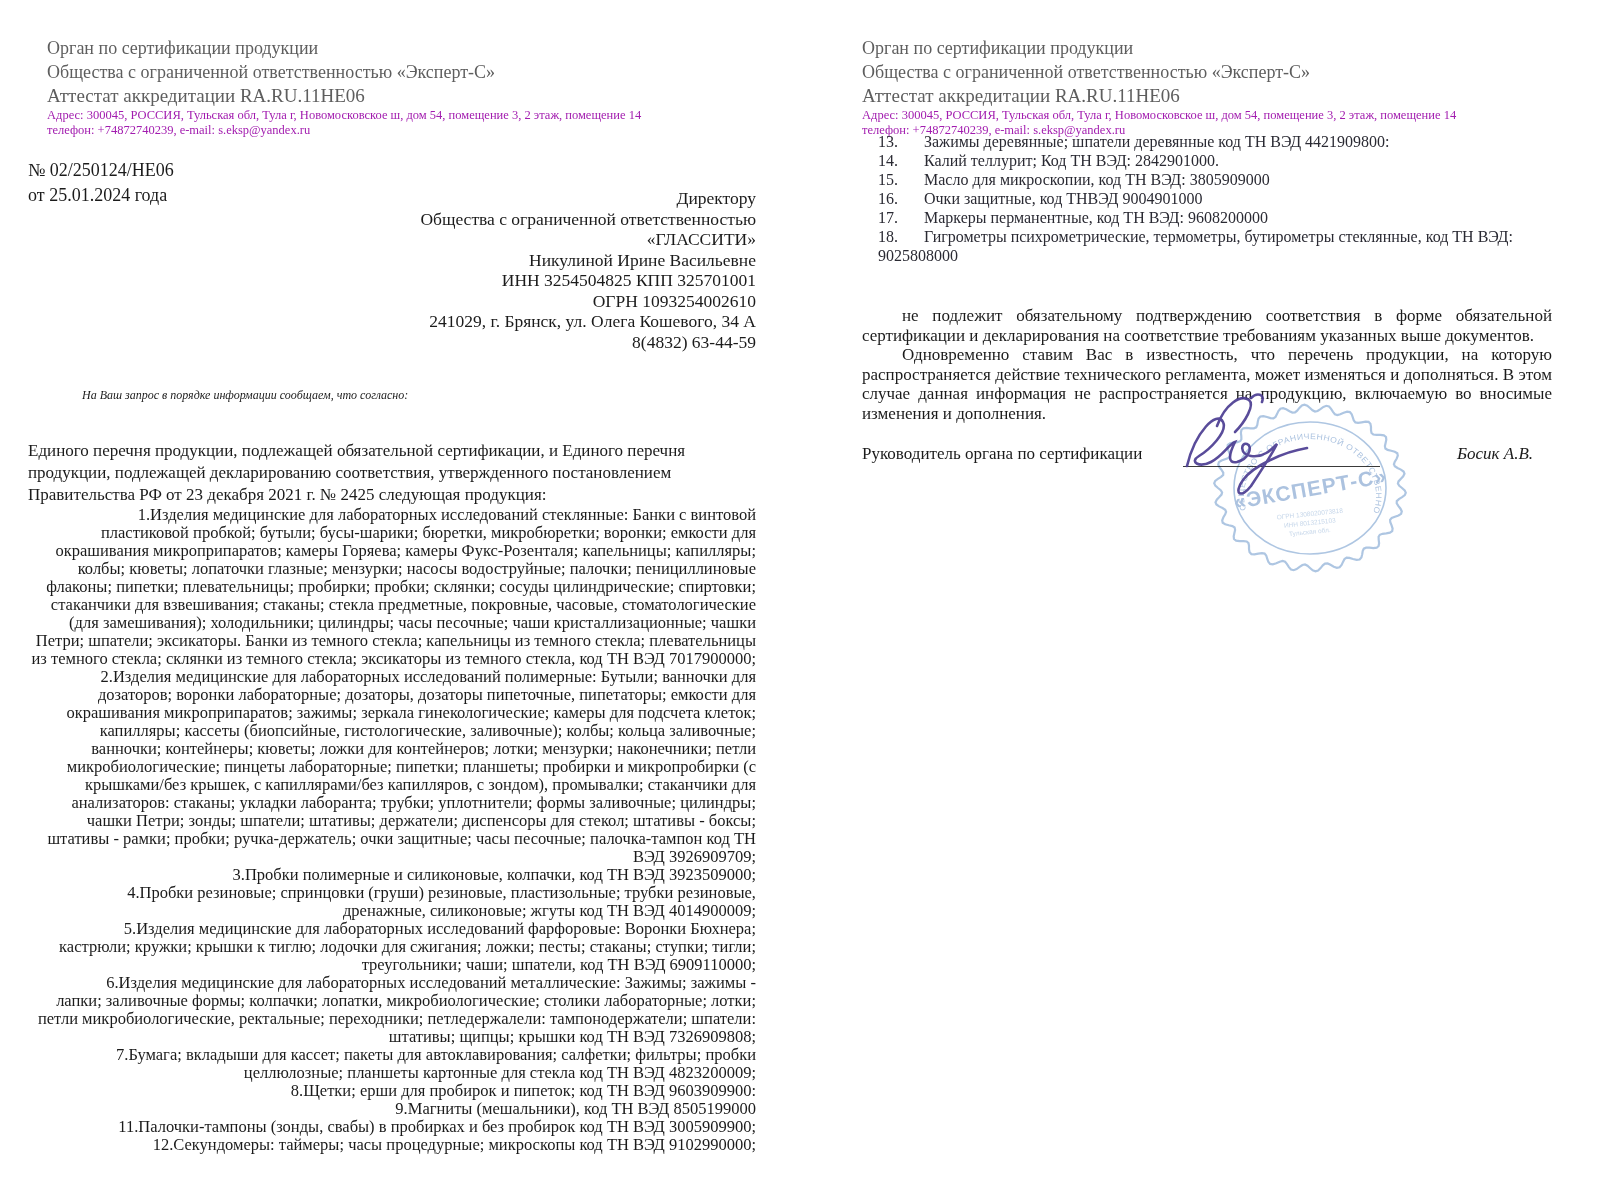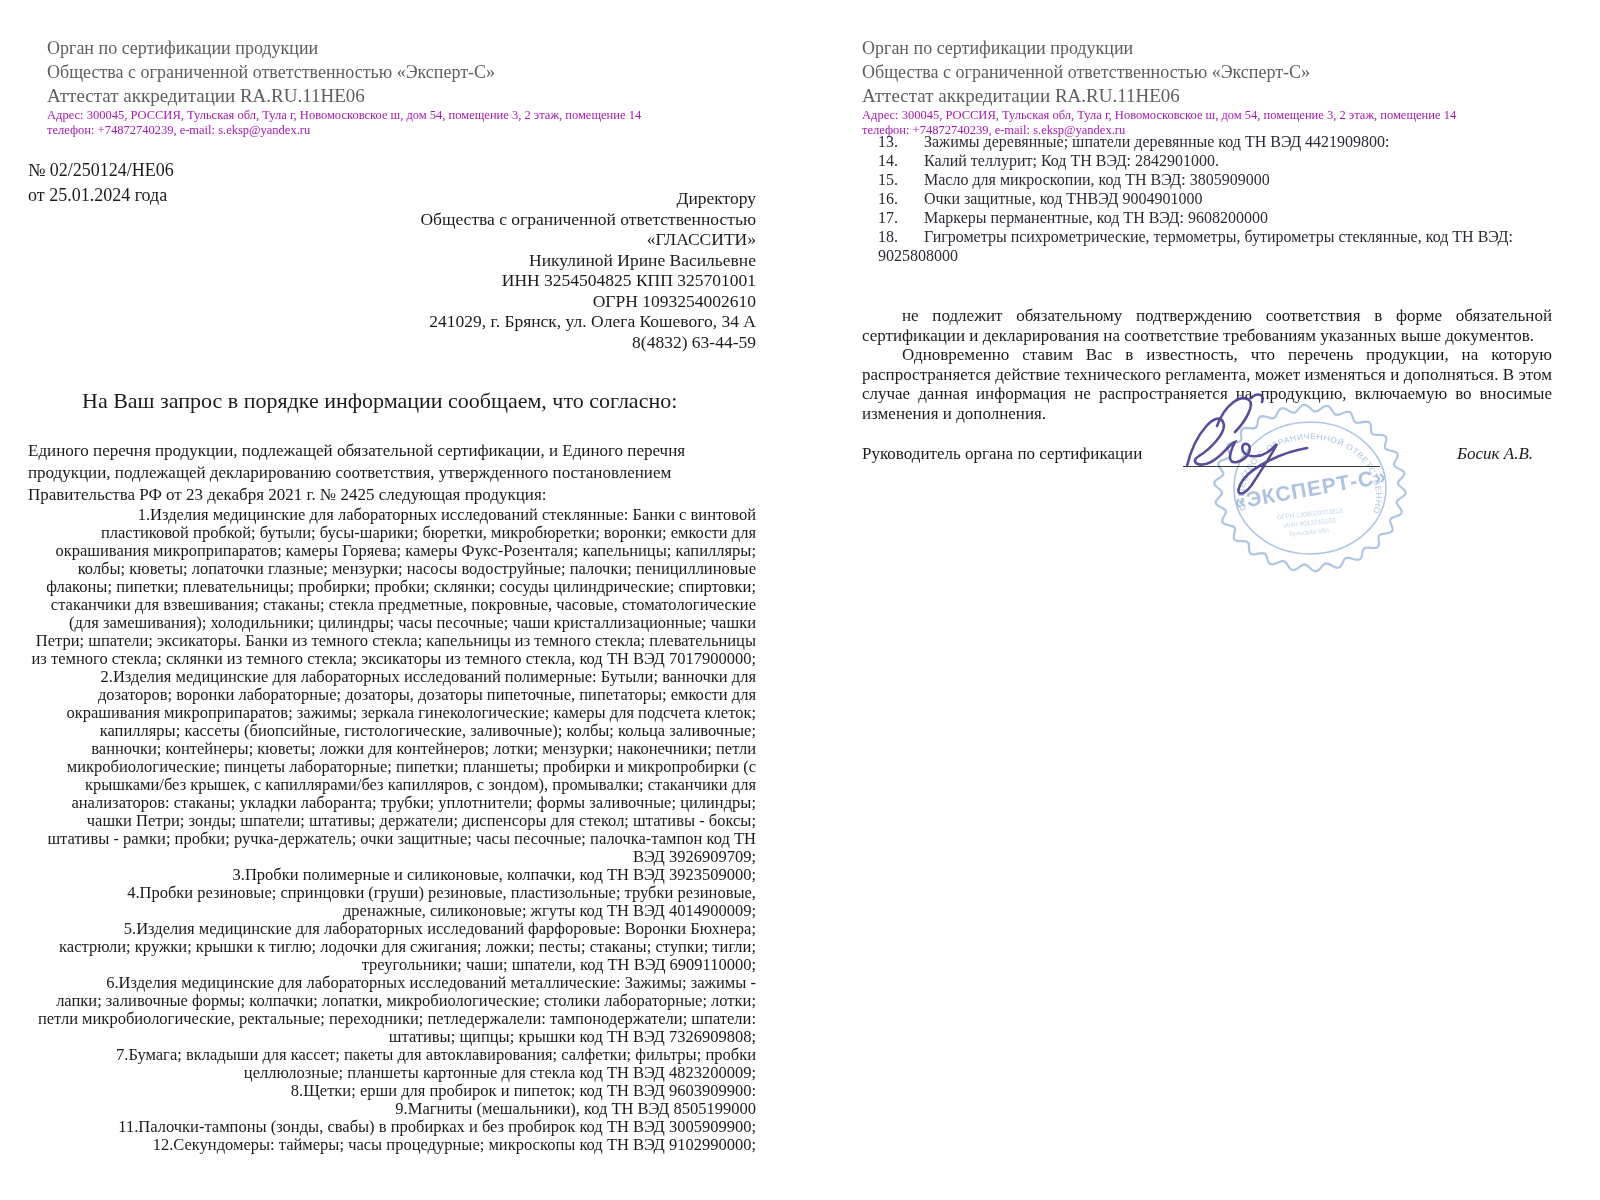--- a/index.html
+++ b/index.html
@@ -7,21 +7,21 @@
        font-family:"Liberation Serif",serif;color:#1b1b1b;}
   .abs{position:absolute;}
   
   .lhead{width:690px;text-align:left;color:#5e5e5e;}
   .lhead .h1,.lhead .h2{font-size:18px;line-height:24px;}
   .lhead .h3{font-size:19px;line-height:24px;}
   .lhead .adr,.lhead .tel{font-size:12.5px;line-height:14.5px;color:#a21caf;}
   
   .refblock{font-size:18px;line-height:25px;}
   .addressee{width:520px;text-align:right;font-size:17.5px;line-height:20.5px;}
-  .intro{font-size:22px;}
+  .intro{font-size:12px;font-style:italic;}
   .basis{width:716px;font-size:17px;line-height:22px;}
   .list{width:728px;}
   .list p{margin:0;font-size:16.5px;line-height:18px;}
   .list .num{display:inline-block;width:52px;}
   
   .rlist{width:690px;}
   .rlist p{margin:0;font-size:16px;line-height:19px;color:#2a2a33;}
   .rlist .num{display:inline-block;width:46px;}
   .rparas{width:690px;font-size:17px;line-height:19.6px;text-align:justify;}
   .rparas p{margin:0;text-indent:40px;}

